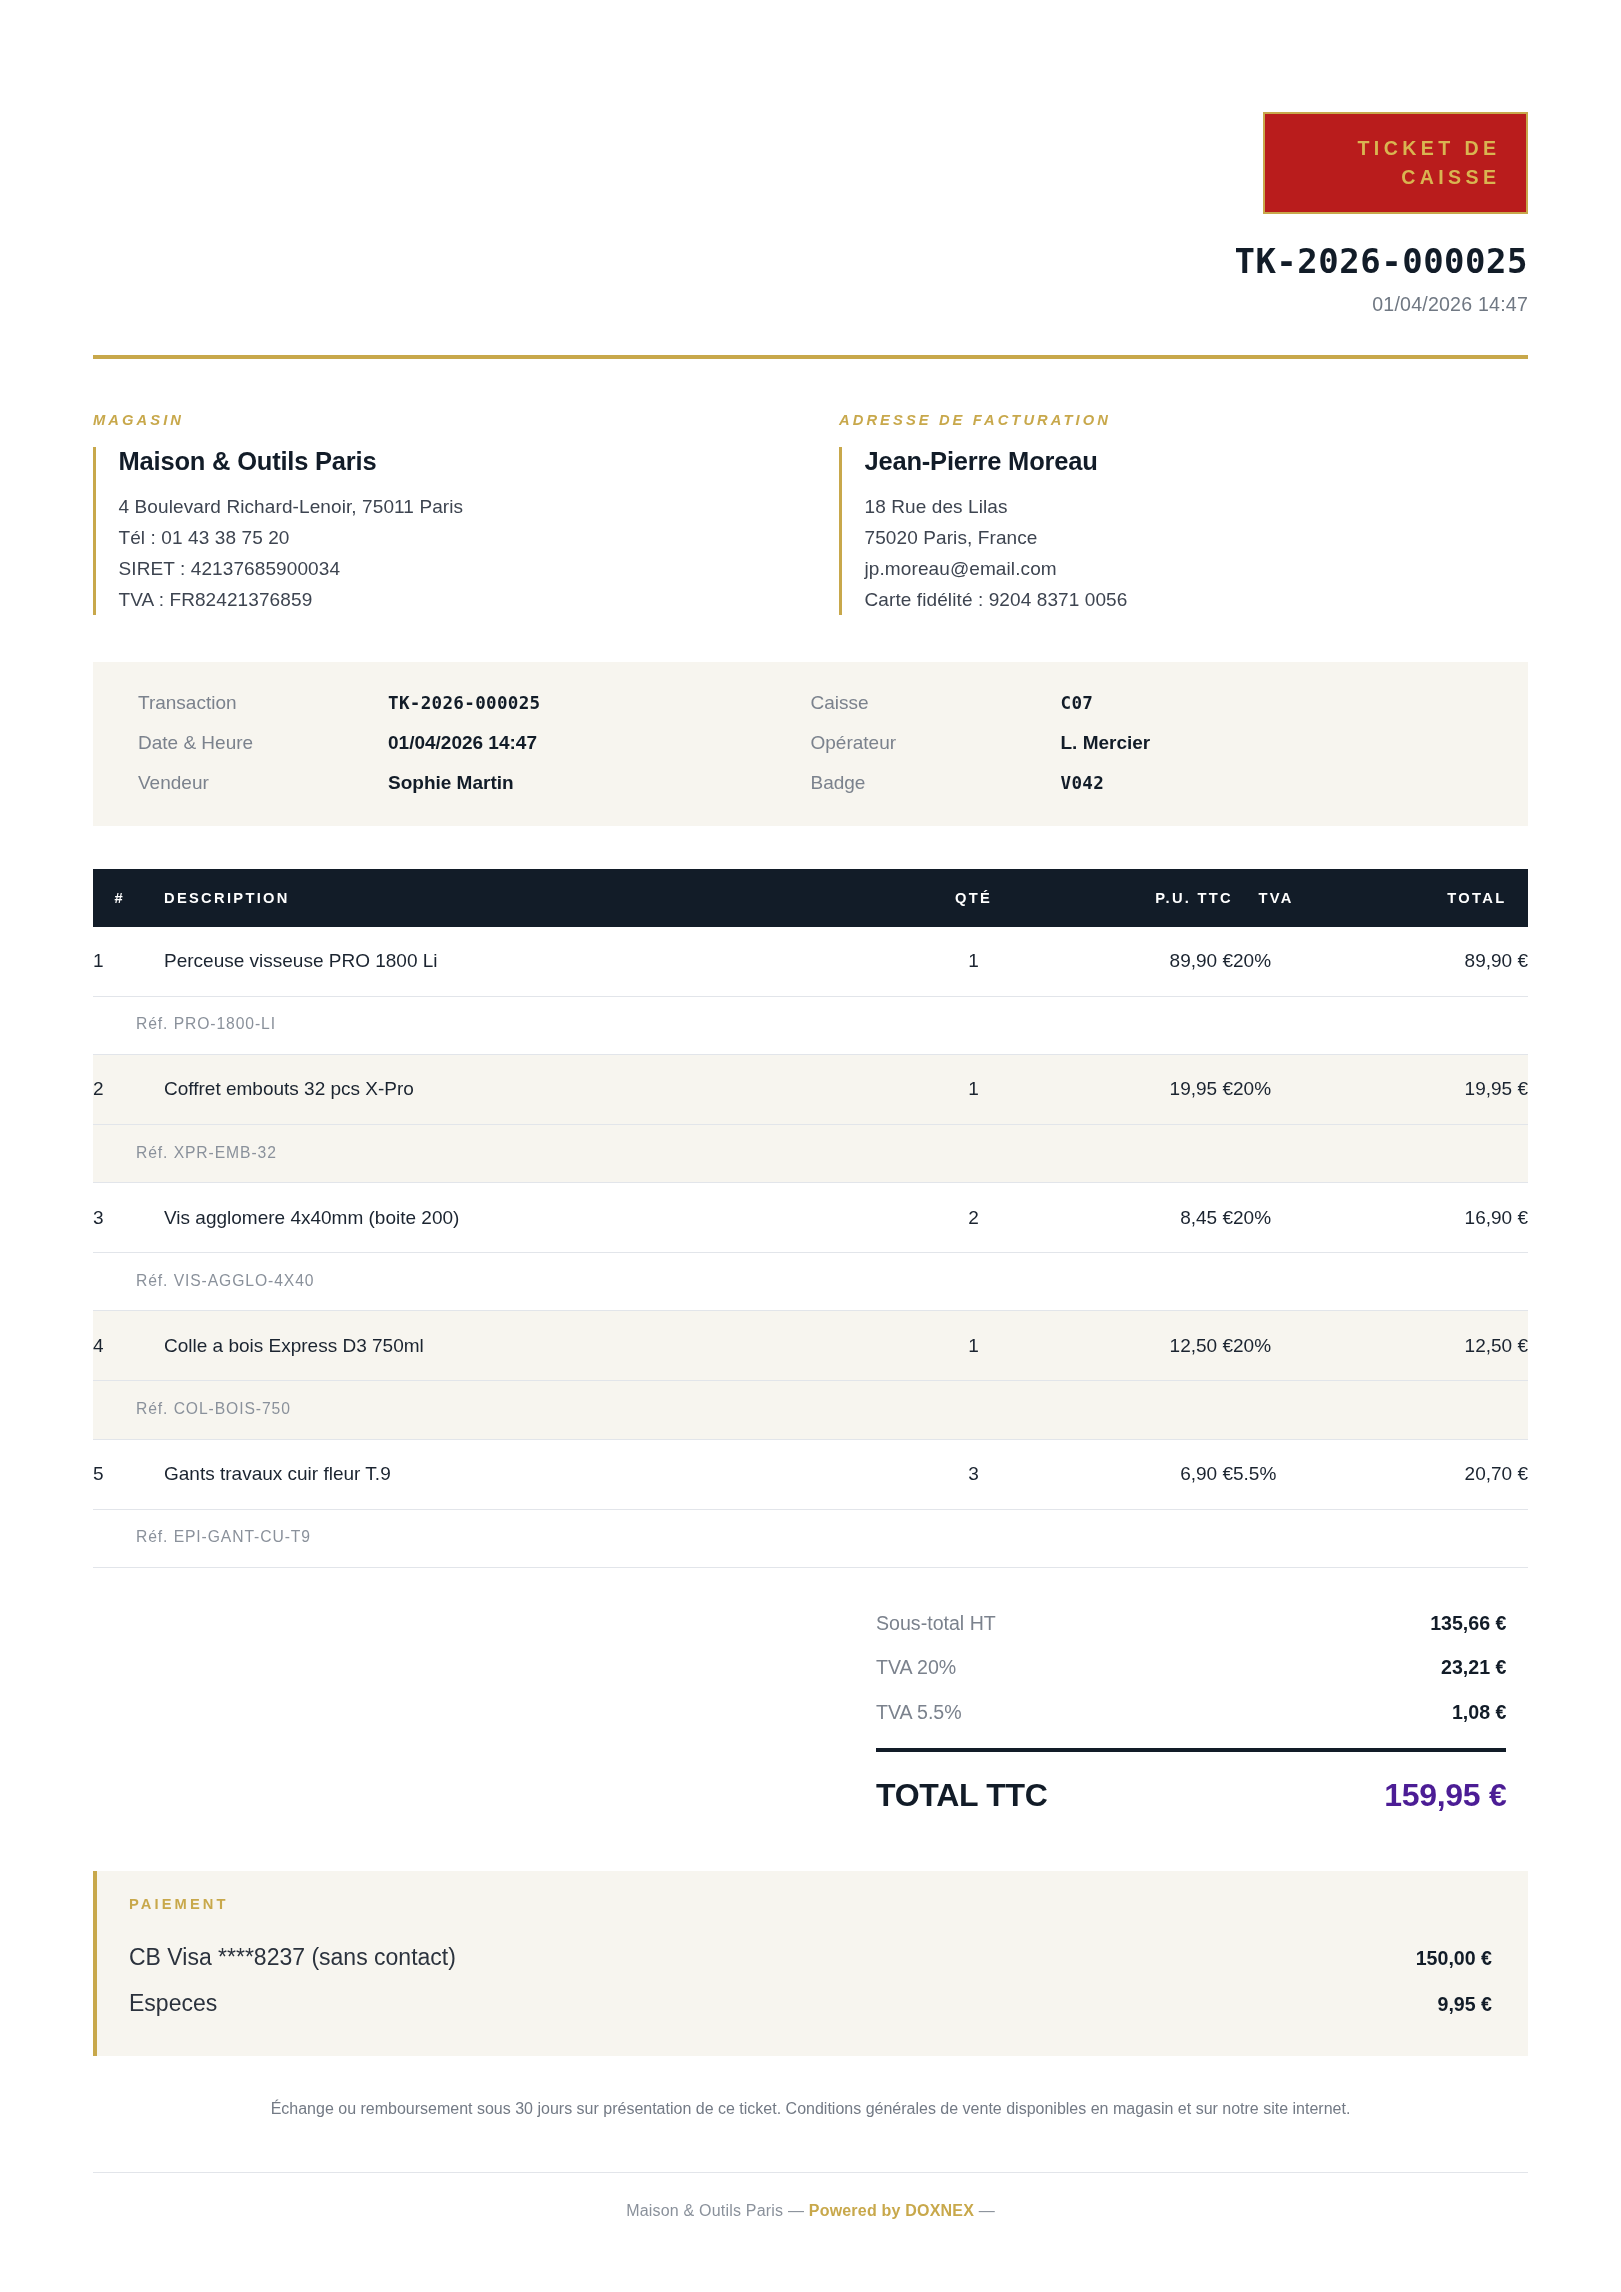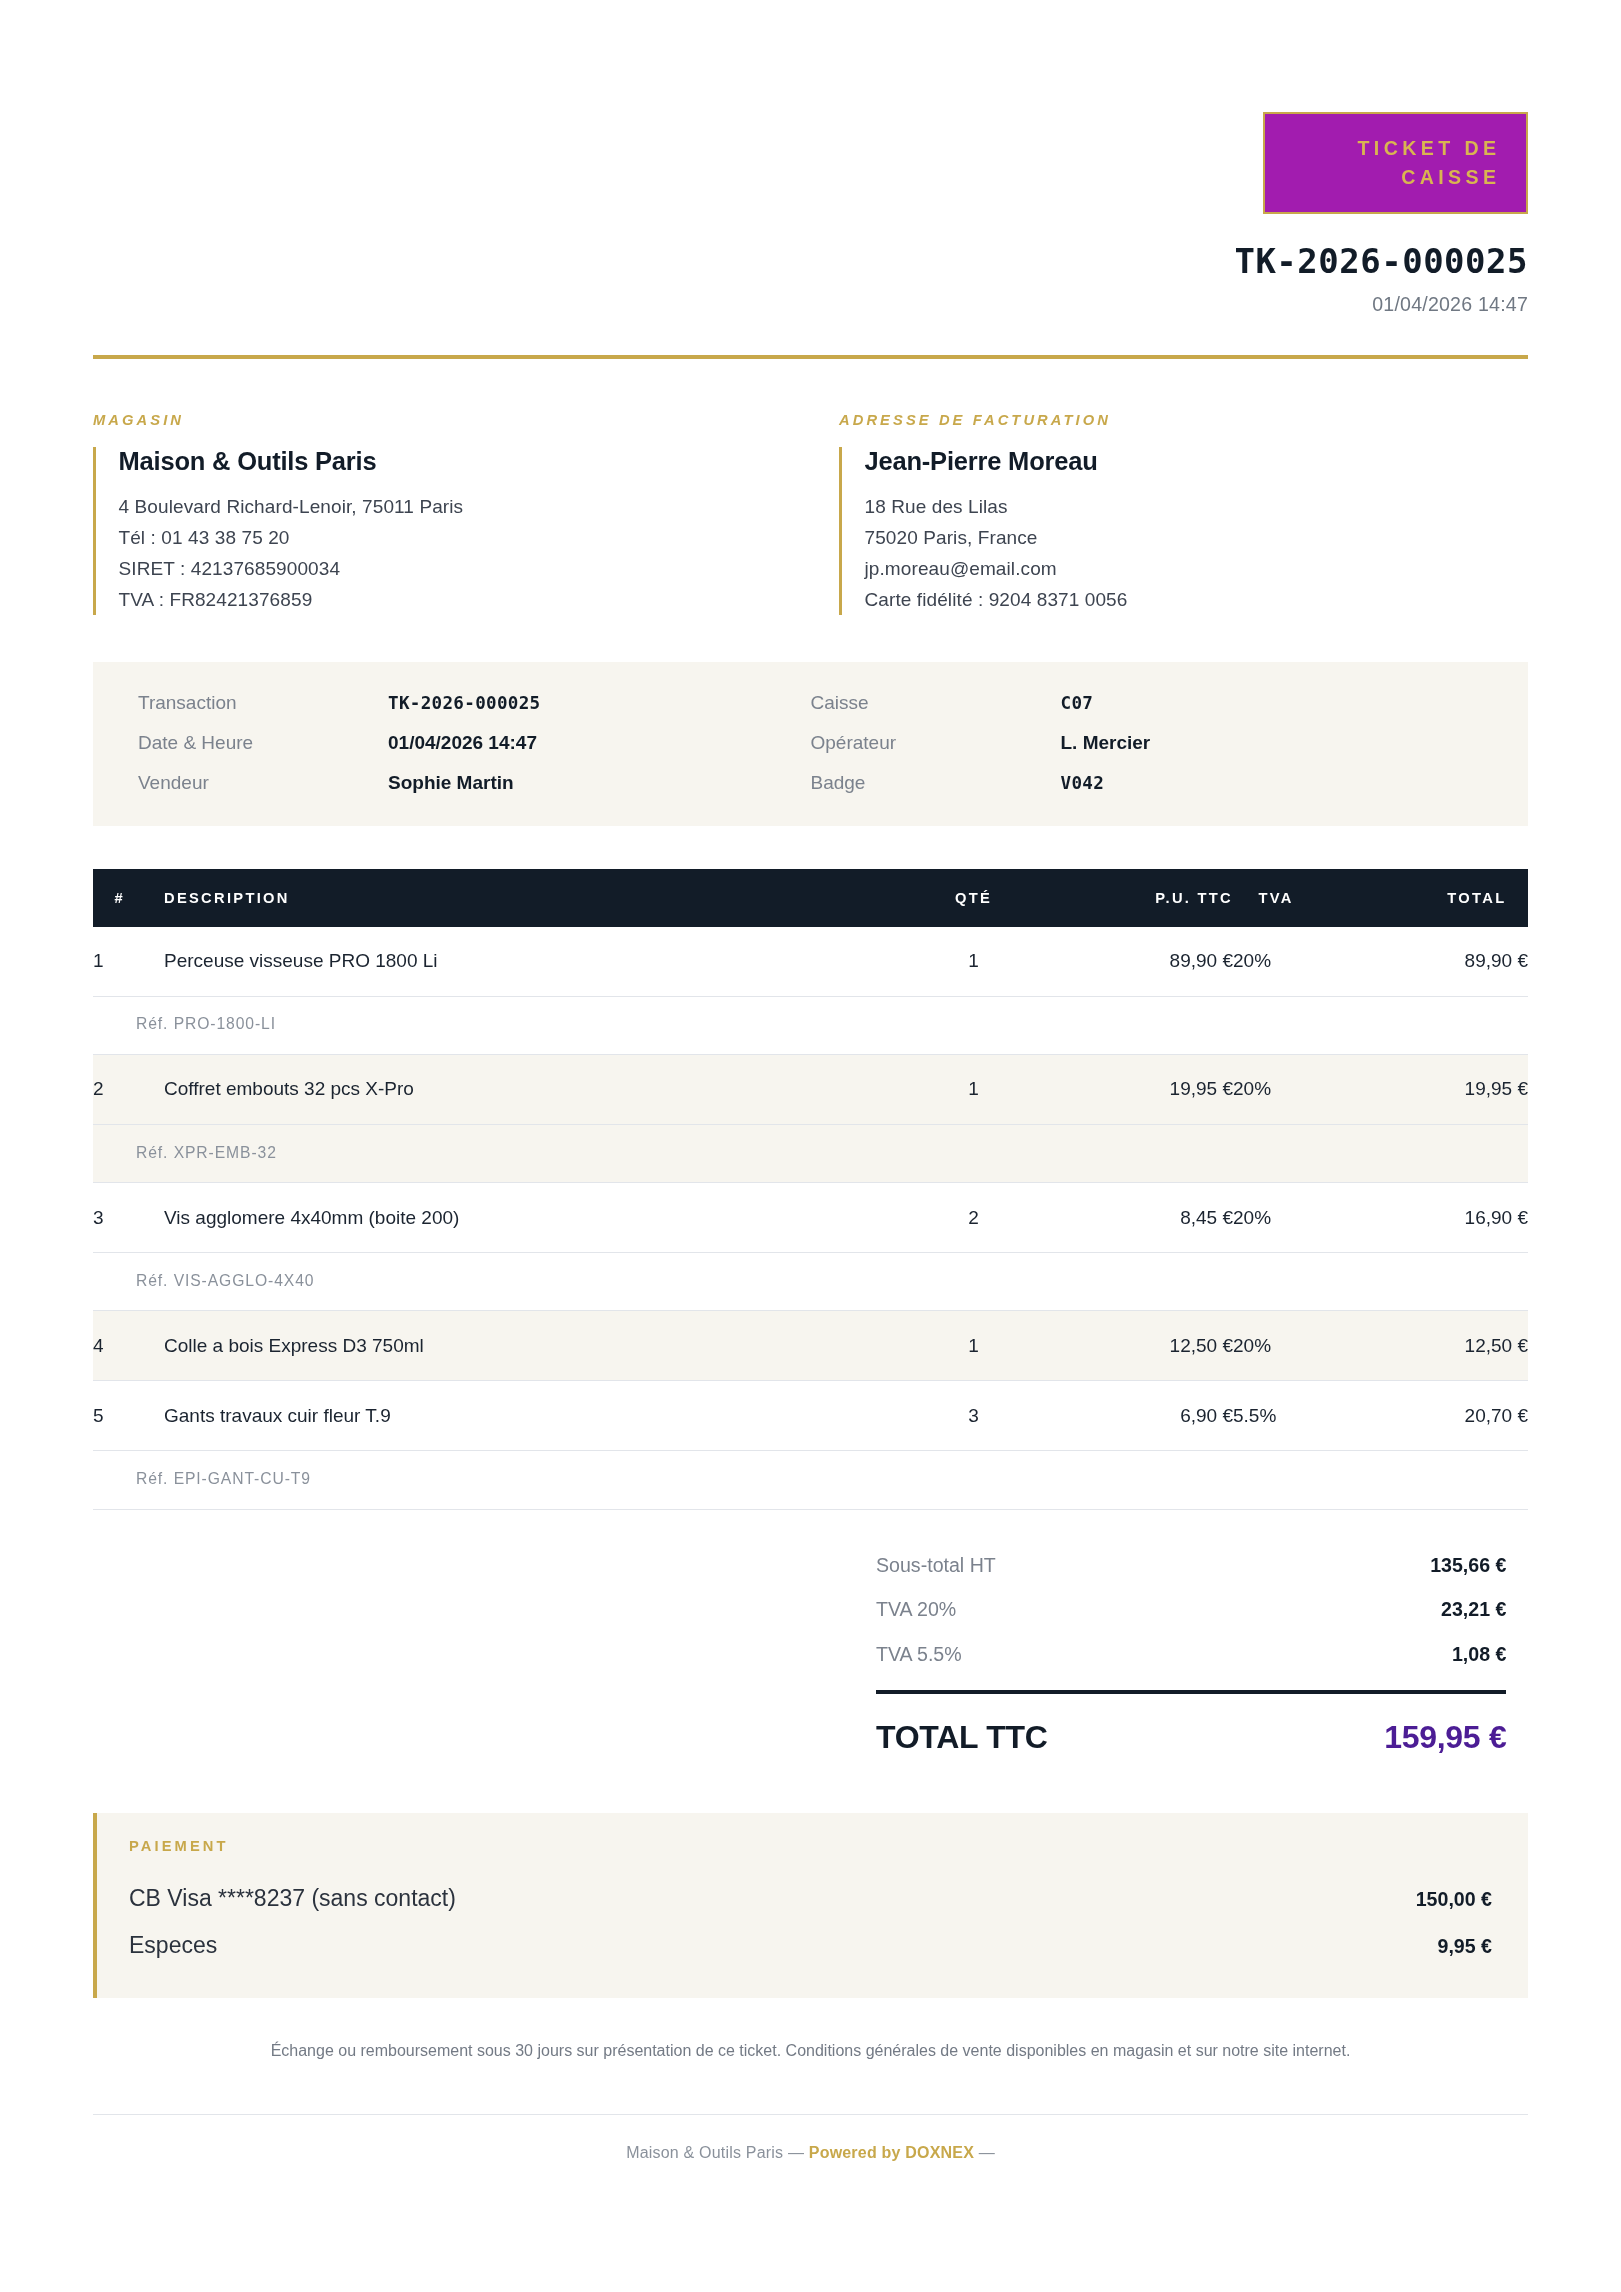--- a/index.html
+++ b/index.html
@@ -27,21 +27,21 @@
   .header {
     display: flex;
     justify-content: flex-end;
     padding-top: 51px;
   }
   .header-right {
     text-align: right;
   }
   .doc-badge {
     display: inline-block;
-    background: #a21caf;
+    background: #b91c1c;
     border: 2.9px solid #c8a84b;
     color: #d9b551;
     font-size: 19.6px;
     font-weight: bold;
     letter-spacing: 4.4px;
     padding: 19.6px 25.5px 19.6px 29px;
     line-height: 1.5;
     text-align: right;
     max-width: 265px;
   }
@@ -409,20 +409,23 @@
           <td colspan="6"><span class="ref-text" style="margin-left: 41px;">Réf. VIS-AGGLO-4X40</span></td>
         </tr>
         <tr class="item-row alt">
           <td class="c-idx">4</td>
           <td class="c-desc">Colle a bois Express D3 750ml</td>
           <td class="c-qty">1</td>
           <td class="c-pu">12,50 €</td>
           <td class="c-tva">20%</td>
           <td class="c-total">12,50 €</td>
         </tr>
+        <tr class="ref-row alt">
+          <td colspan="6"><span class="ref-text" style="margin-left: 41px;">Réf. COL-BOIS-750</span></td>
+        </tr>
         <tr class="item-row">
           <td class="c-idx">5</td>
           <td class="c-desc">Gants travaux cuir fleur T.9</td>
           <td class="c-qty">3</td>
           <td class="c-pu">6,90 €</td>
           <td class="c-tva">5.5%</td>
           <td class="c-total">20,70 €</td>
         </tr>
         <tr class="ref-row last">
           <td colspan="6"><span class="ref-text" style="margin-left: 41px;">Réf. EPI-GANT-CU-T9</span></td>

